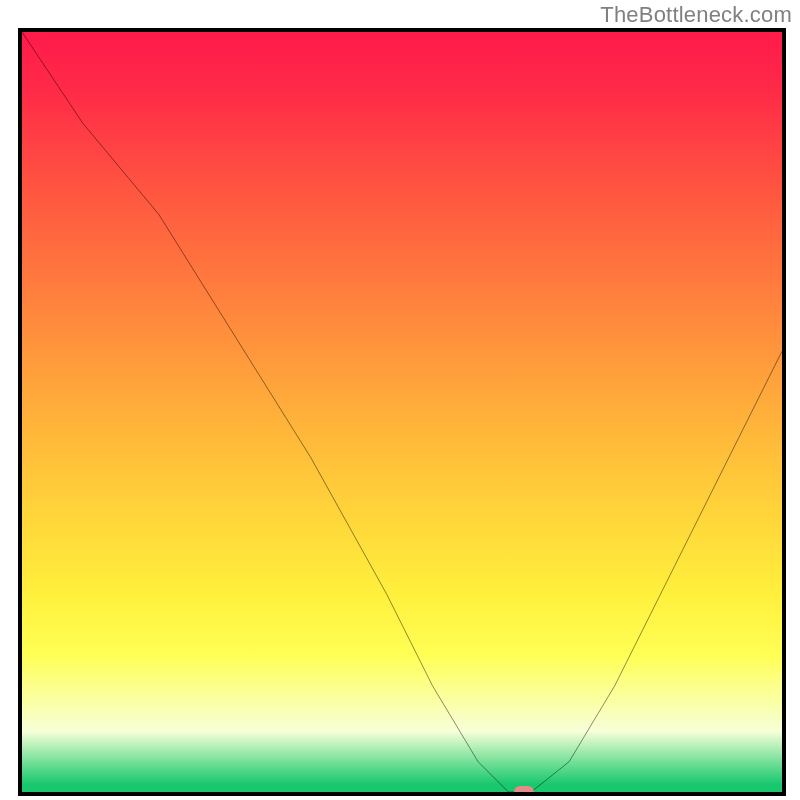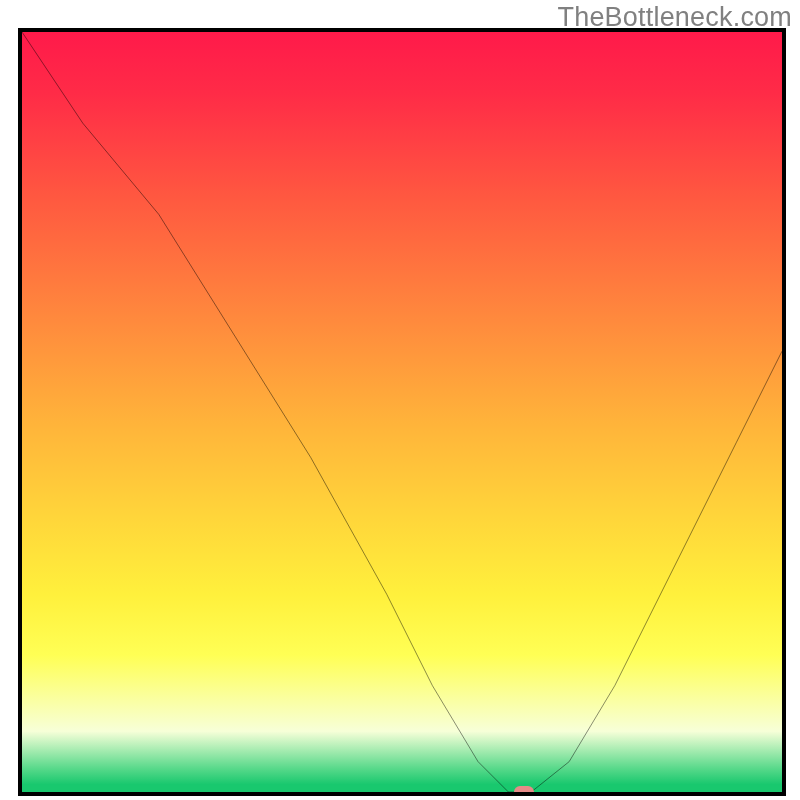--- a/index.html
+++ b/index.html
@@ -13,21 +13,21 @@
   .outer {
     position: relative;
     width: 800px;
     height: 800px;
   }
   .watermark {
     position: absolute;
     top: 2px;
     right: 8px;
     color: #808080;
-    font-size: 27px;
+    font-size: 22px;
     font-weight: 400;
     letter-spacing: 0.2px;
   }
   .frame {
     position: absolute;
     box-sizing: border-box;
     border: 4px solid #000;
     overflow: hidden;
   }
   .gradient {

